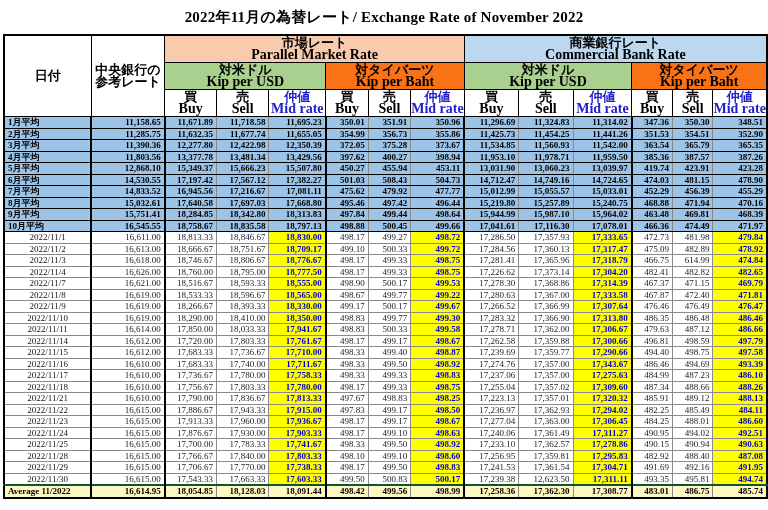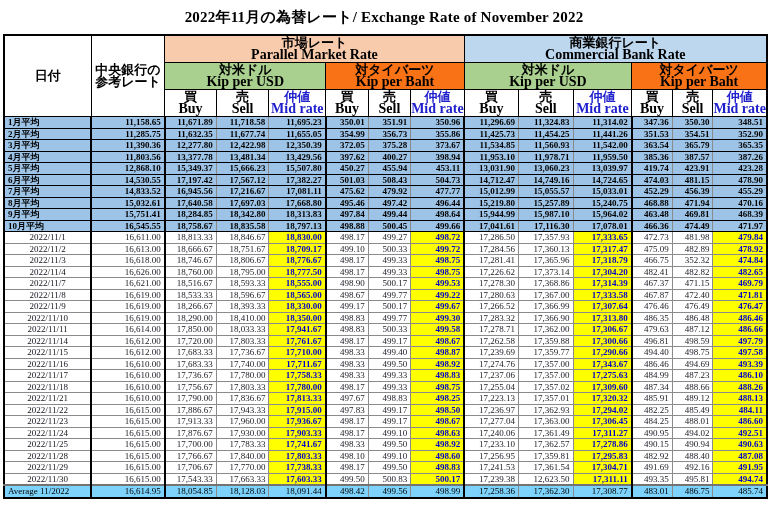--- a/index.html
+++ b/index.html
@@ -17,21 +17,21 @@
   th.green{background:#A9D08E;}
   th.amber{background:#f97316;}
   th .mid-jp,th .mid-en{color:#2020CC;}
   td{font-size:9px;line-height:10.5px;height:10px;padding:0 3px;text-align:right;
      border:1px solid #8a8a8a;color:#1a1a24;}
   td.gb{border-right:2px solid #000;}
   tr.r-monthly td{background:#9DC3E6;font-weight:bold;border-top:1.5px solid #000;border-bottom:1.5px solid #000;color:#000;}
   tr.r-monthly td.lbl{text-align:left;}
   tr.r-daily td.lbl{text-align:center;color:#14141e;}
   tr.r-daily td.mid{background:#FFFF00;color:#0000CC;font-weight:bold;border-left:1.5px solid #000;}
-  tr.r-average td{background:#7dd3fc;font-weight:normal;border-top:2px solid #737373;border-bottom:2px solid #000;color:#000;}
+  tr.r-average td{background:#fef9c3;font-weight:bold;border-top:2px solid #14532d;border-bottom:2px solid #000;color:#000;}
   tr.r-average td.lbl{text-align:left;}
 </style>
 </head>
 <body>
 
 <div class="page">
   <div class="title">2022年11月の為替レート/ Exchange Rate of November 2022</div>
 
   <table>
     <colgroup>
@@ -336,21 +336,21 @@
           <td>18,746.67</td>
           <td>18,806.67</td>
           <td class="gb mid">18,776.67</td>
           <td>498.17</td>
           <td>499.33</td>
           <td class="gb mid">498.75</td>
           <td>17,281.41</td>
           <td>17,365.96</td>
           <td class="gb mid">17,318.79</td>
           <td>466.75</td>
-          <td>352.32</td>
+          <td>614.99</td>
           <td class="mid">474.84</td>
         </tr>
         <tr class="r-daily">
           <td class="lbl gb">2022/11/4</td>
           <td class="gb">16,626.00</td>
           <td>18,760.00</td>
           <td>18,795.00</td>
           <td class="gb mid">18,777.50</td>
           <td>498.17</td>
           <td>499.33</td>

